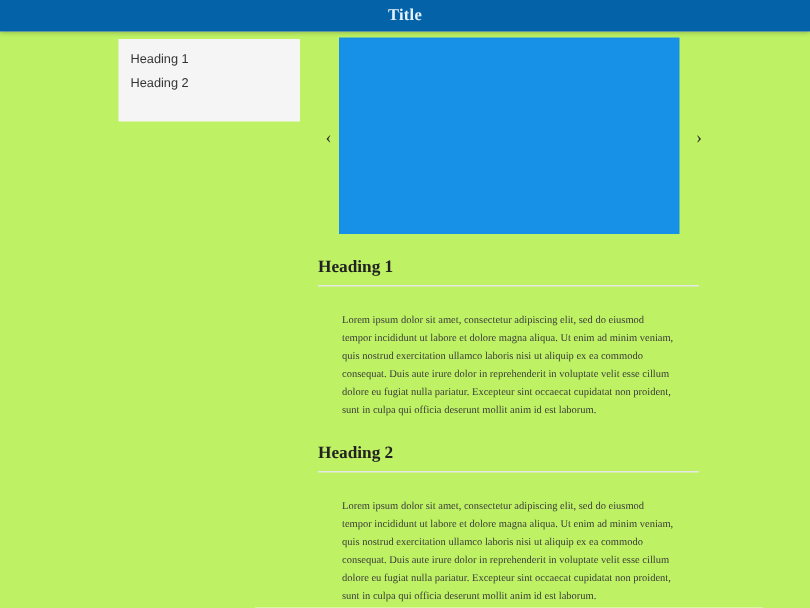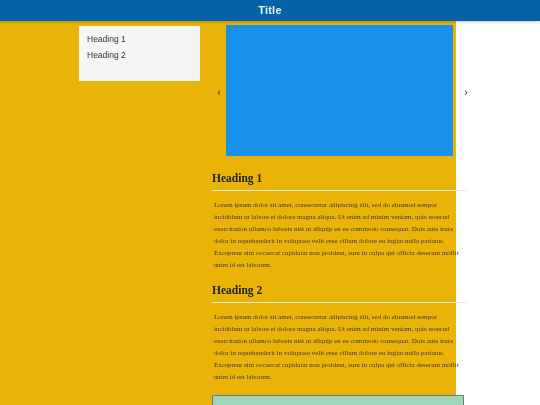--- a/index.html
+++ b/index.html
@@ -25,33 +25,33 @@
     box-shadow: 0 1px 3px rgba(0,0,0,0.22);
     z-index: 20;
   }
   .navbar-title {
     position: absolute;
     top: 0; left: 0;
     width: 540px;
     line-height: 21px;
     text-align: center;
     color: #e8f2fb;
-    font-family: Liberation Sans, sans-serif;
+    font-family: Liberation Serif, serif;
     font-size: 11px;
     font-weight: bold;
     letter-spacing: 0.2px;
   }
 
   
   .page {
     position: absolute;
     top: 21px; left: 0;
-    width: 456px;
+    width: 540px;
     height: 384px;
-    background: #eab308;
+    background: #bef264;
   }
 
   
   .sidebar {
     position: absolute;
     left: 79px;
     top: 5px;
     width: 121px;
     height: 55px;
     background: #f5f5f5;
@@ -128,21 +128,21 @@
     width: 254px;
     height: 1px;
     background: #e7e7e7;
     margin: 0 0 8px 0;
   }
   .section-text {
     font-family: "Liberation Serif", serif;
     font-size: 7px;
     line-height: 12px;
     color: #3a3a3a;
-    margin: 2px;
+    margin: 16px;
     text-align: left;
   }
 
   
   .green-block {
     width: 252px;
     height: 32px;
     background: #9dd6b8;
     border: 1px solid #6e7b7b;
     margin-top: 12px;

